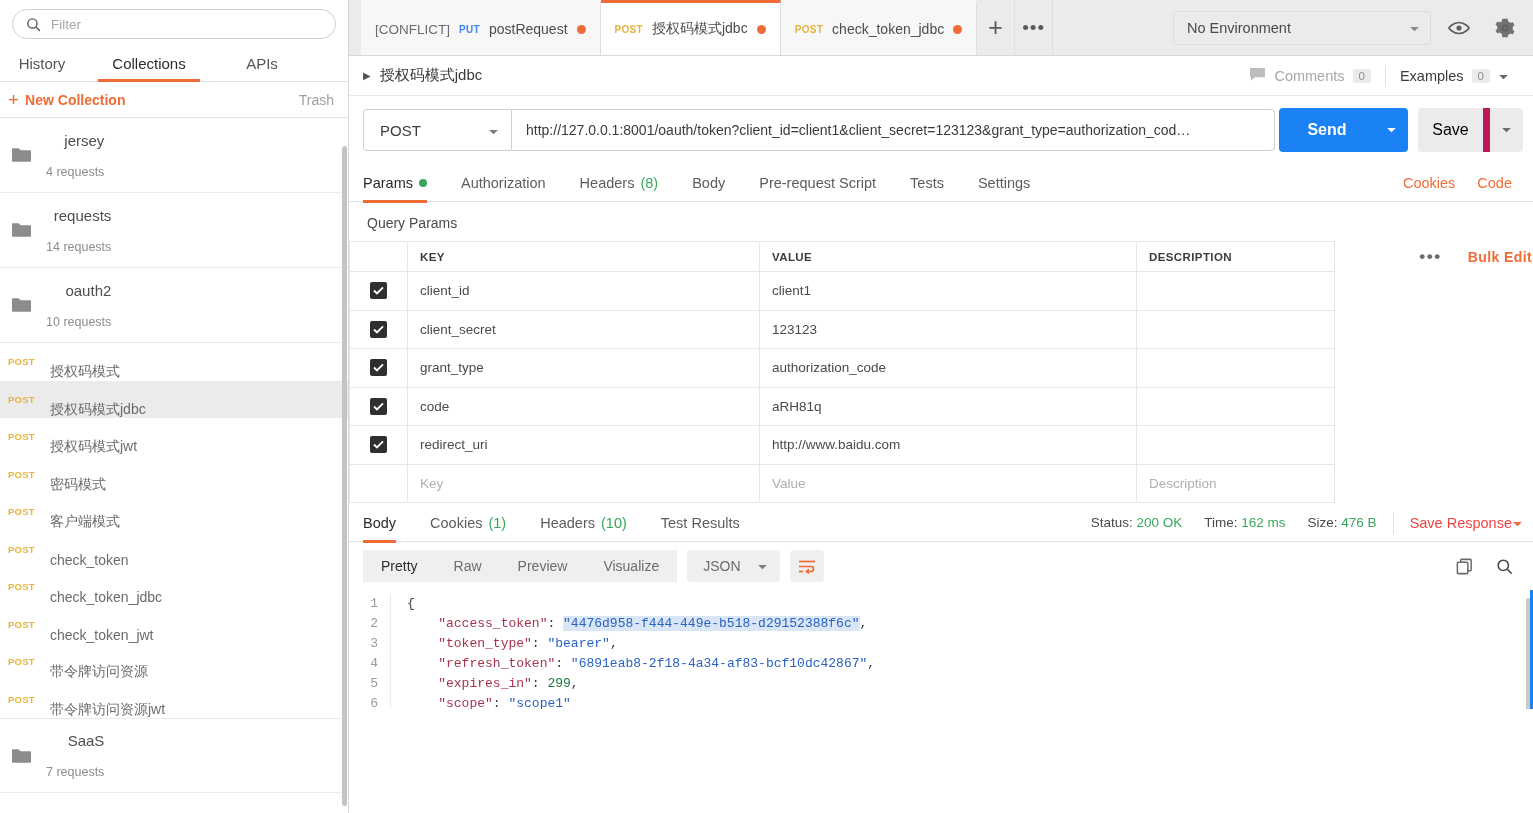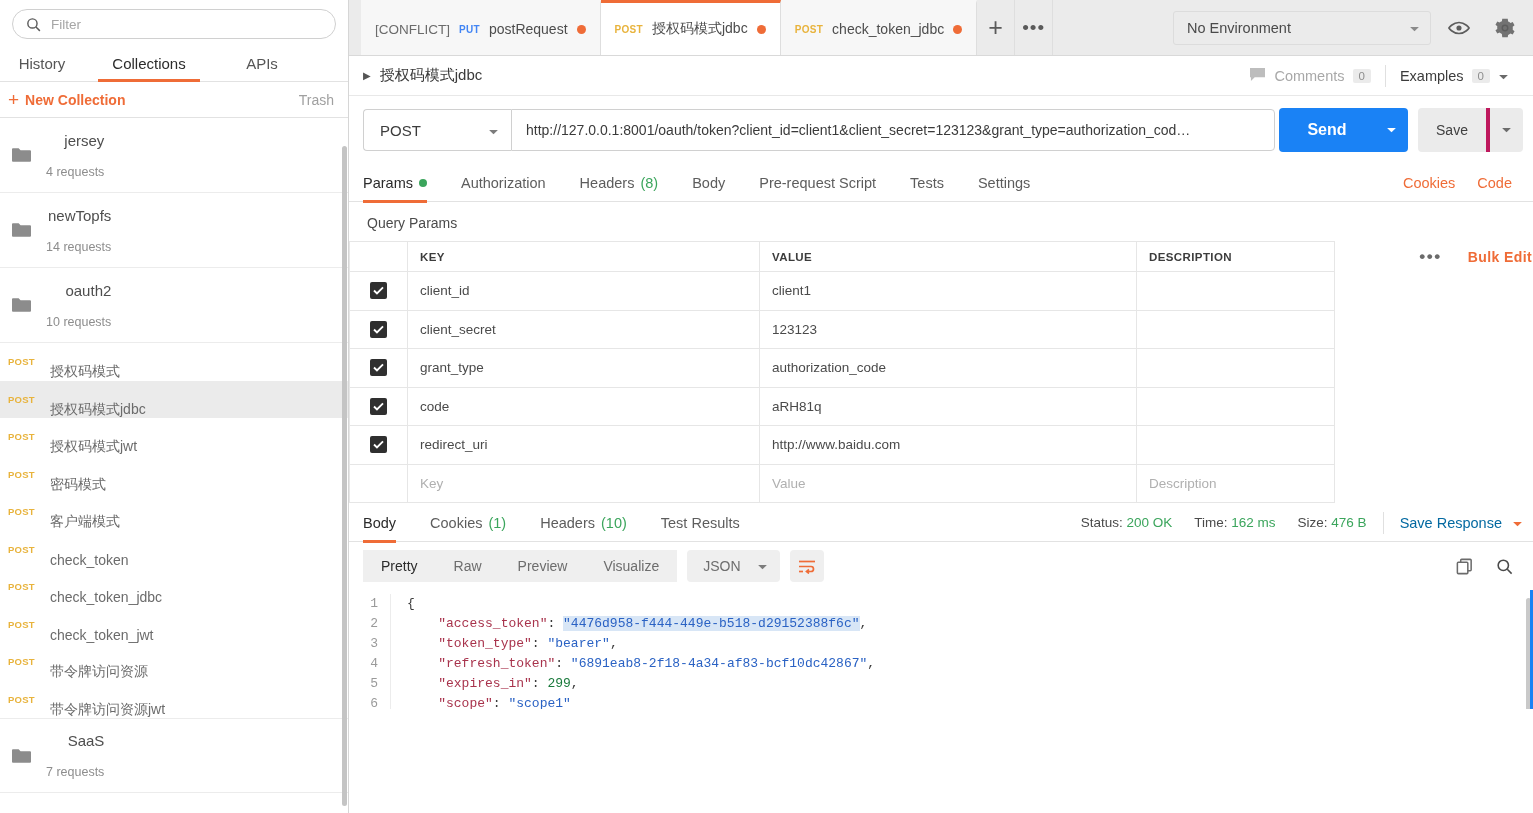--- a/index.html
+++ b/index.html
@@ -210,22 +210,22 @@
   }
   .send-caret {
     display: flex; align-items: center; justify-content: center;
     width: 33px; height: 44px; background: #1a82f5; color: #fff;
     border-radius: 0 4px 4px 0; cursor: pointer;
   }
   .save-group { display: flex; margin-left: 10px; }
   .save-btn {
     display: flex; align-items: center; justify-content: center;
     width: 72px; height: 44px;
-    background: #ebebeb; color: #404040; font-size: 14px;
-    border: none; border-right: 4px solid #be185d; cursor: pointer;
+    background: #ebebeb; color: #000000; font-size: 16px;
+    border: none; border-right: 7px solid #be185d; cursor: pointer;
     border-radius: 4px 0 0 4px;
     font-family: "Liberation Sans", sans-serif;
   }
   .save-caret {
     display: flex; align-items: center; justify-content: center;
     width: 33px; height: 44px; background: #ebebeb; color: #4a4a4a;
     border-radius: 0 4px 4px 0; cursor: pointer;
   }
 
   
@@ -281,21 +281,21 @@
   .bulk { color: #ef6c37; font-size: 14px; cursor: pointer; padding-left: 12px; }
 
   
   .resptabs {
     display: flex; align-items: center;
     height: 38px; padding: 0 10px 0 14px;
     border-bottom: 1px solid #e2e2e2; margin-top: 1px;
   }
   .resp-meta { display: flex; align-items: center; gap: 22px; font-size: 13.5px; color: #4a4a4a; }
   .resp-meta .v { color: #3ba55c; }
-  .save-resp { color: #0369a1; font-size: 14.5px; cursor: pointer; display: flex; align-items: center; gap: 10px; }
+  .save-resp { color: #ef4444; font-size: 14.5px; cursor: pointer; display: flex; align-items: center; }
 
   .resp-toolbar {
     display: flex; align-items: center; gap: 10px;
     padding: 8px 14px; position: relative;
   }
   .seg {
     display: flex; align-items: center;
     background: #efefef; border-radius: 0; height: 32px;
   }
   .seg .sgi {
@@ -387,21 +387,21 @@
         </span>
       </div>
 
       <div class="coll-folder">
         <span class="folder-icon">
           <svg width="19" height="16" viewBox="0 0 20 16" fill="#8c8c8c">
               <path d="M0 2a1 1 0 011-1h6l2 2h10a1 1 0 011 1v10a1 1 0 01-1 1H1a1 1 0 01-1-1V2z"></path>
             </svg>
         </span>
         <span class="folder-texts">
-          <span class="folder-name">newTopfs</span>
+          <span class="folder-name">requests</span>
           <span class="folder-count">14 requests</span>
         </span>
       </div>
 
       <div class="coll-folder">
         <span class="folder-icon">
           <svg width="19" height="16" viewBox="0 0 20 16" fill="#8c8c8c">
               <path d="M0 2a1 1 0 011-1h6l2 2h10a1 1 0 011 1v10a1 1 0 01-1 1H1a1 1 0 01-1-1V2z"></path>
             </svg>
         </span>

